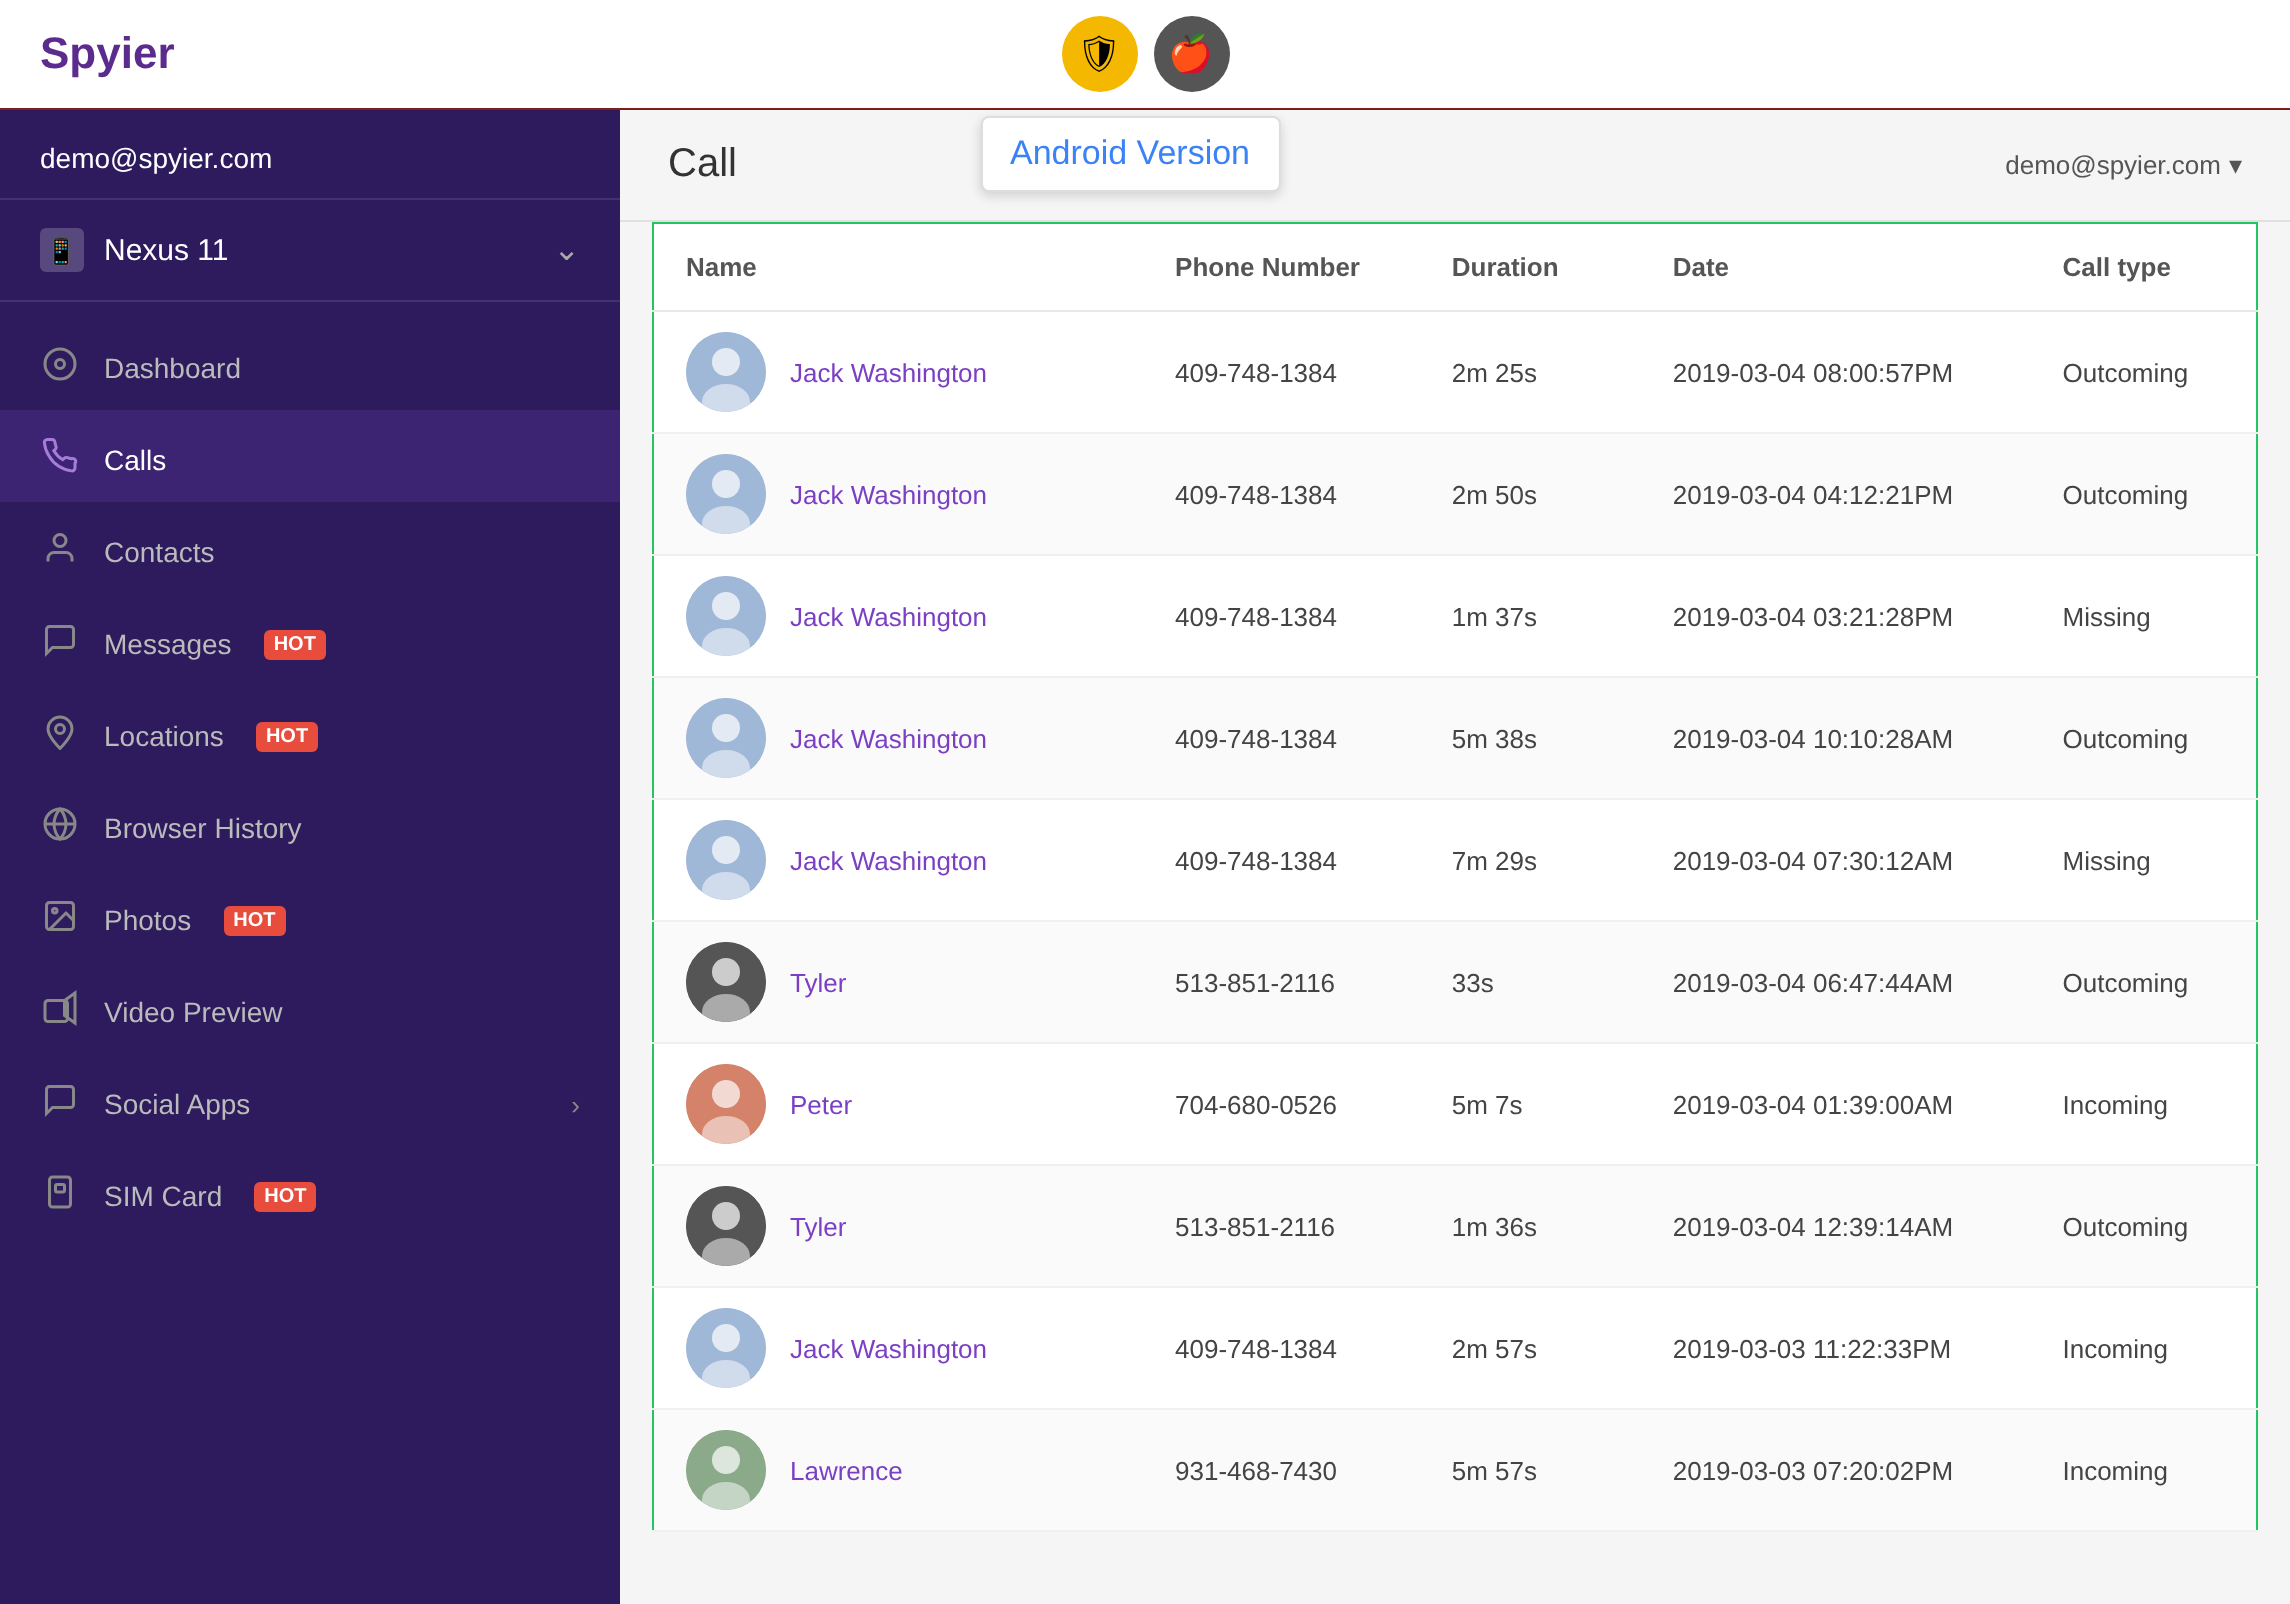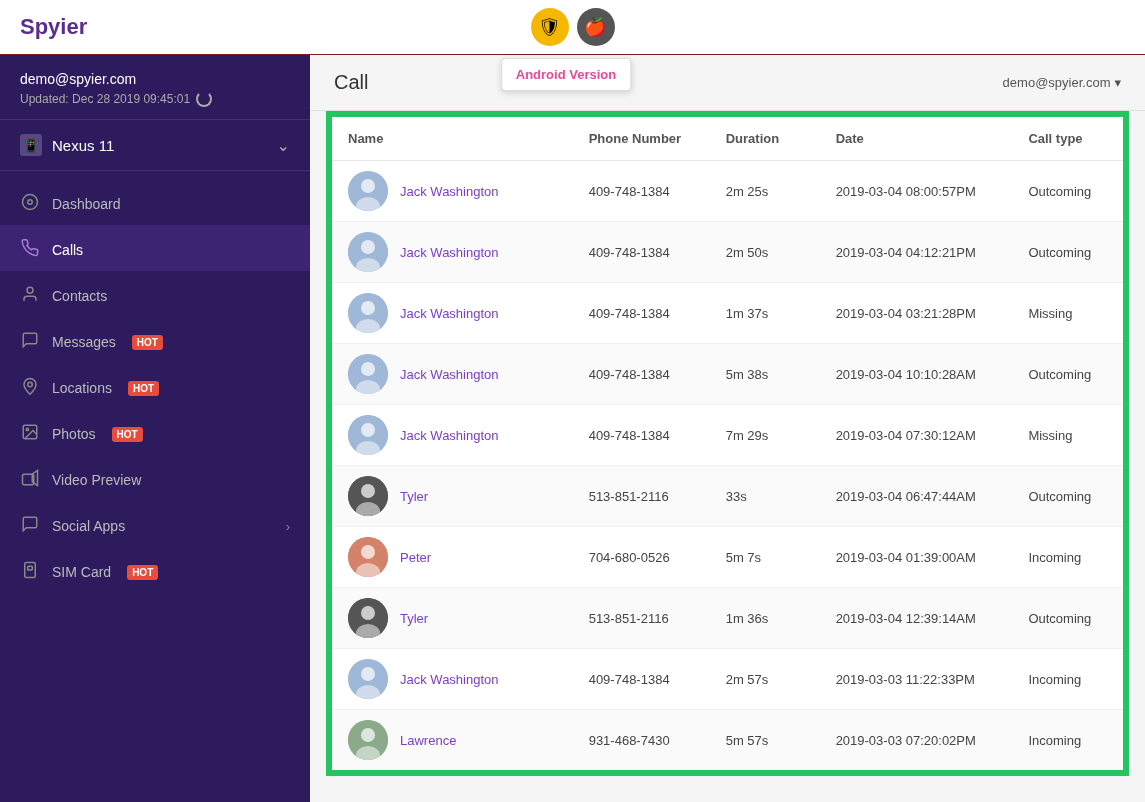--- a/index.html
+++ b/index.html
@@ -41,26 +41,25 @@
     .device-icon.apple { background: #555; color: #fff; }
     .android-version-tooltip {
       position: absolute;
       top: 50px;
       left: 50%;
       transform: translateX(-55%);
       background: #fff;
       border: 1px solid #ddd;
       border-radius: 4px;
       padding: 8px 14px;
-      font-size: 13px;
-      color: #ec4899;
+      font-size: 17px;
+      color: #3b82f6;
       box-shadow: 0 2px 6px rgba(0,0,0,0.15);
       white-space: nowrap;
       z-index: 100;
-      font-weight: bold;
     }
 
     
     .main-layout {
       display: flex;
       flex: 1;
       overflow: hidden;
     }
 
     
@@ -197,21 +196,21 @@
     
     .table-container {
       flex: 1;
       overflow-y: auto;
       padding: 0 16px 16px;
     }
     .call-table {
       width: 100%;
       background: #0f172a;
       border-collapse: collapse;
-      border: 6px solid #22c55e;
+      border: 1px solid #22c55e;
       border-radius: 4px;
     }
     .call-table thead tr {
       background: #fff;
     }
     .call-table th {
       padding: 14px 16px;
       text-align: left;
       font-size: 13px;
       color: #555;
@@ -264,24 +263,20 @@
     <div class="device-icon apple">🍎</div>
     <div class="android-version-tooltip">Android Version</div>
   </div>
 </div>
 
 <div class="main-layout">
 
   <div class="sidebar">
     <div class="sidebar-user">
       <div class="email">demo@spyier.com</div>
-      <div class="updated">
-        <span>Updated: Dec 28 2019 09:45:01</span>
-        <span class="refresh-icon"></span>
-      </div>
     </div>
     <div class="sidebar-device">
       <div class="device-name">
         <div class="device-icon-small">📱</div>
         <span>Nexus 11</span>
       </div>
       <span class="chevron-down">⌄</span>
     </div>
     <nav class="sidebar-nav">
     <div class="nav-item">
@@ -325,20 +320,31 @@
     </div>
         <div class="nav-item">
       <span class="nav-icon">
             <svg width="18" height="18" viewBox="0 0 24 24" fill="none" stroke="currentColor" stroke-width="2">
               <circle cx="12" cy="10" r="3"></circle>
               <path d="M12 2a8 8 0 0 0-8 8c0 5.25 8 13 8 13s8-7.75 8-13a8 8 0 0 0-8-8z"></path>
             </svg>
           </span>
       <span>Locations</span>
       <span class="hot-badge">HOT</span>
+
+    </div>
+        <div class="nav-item">
+      <span class="nav-icon">
+            <svg width="18" height="18" viewBox="0 0 24 24" fill="none" stroke="currentColor" stroke-width="2">
+              <circle cx="12" cy="12" r="10"></circle>
+              <line x1="2" y1="12" x2="22" y2="12"></line>
+              <path d="M12 2a15.3 15.3 0 0 1 4 10 15.3 15.3 0 0 1-4 10 15.3 15.3 0 0 1-4-10 15.3 15.3 0 0 1 4-10z"></path>
+            </svg>
+          </span>
+      <span>Browser History</span>
 
     </div>
         <div class="nav-item">
       <span class="nav-icon">
             <svg width="18" height="18" viewBox="0 0 24 24" fill="none" stroke="currentColor" stroke-width="2">
               <rect x="3" y="3" width="18" height="18" rx="2"></rect>
               <circle cx="8.5" cy="8.5" r="1.5"></circle>
               <polyline points="21 15 16 10 5 21"></polyline>
             </svg>
           </span>

